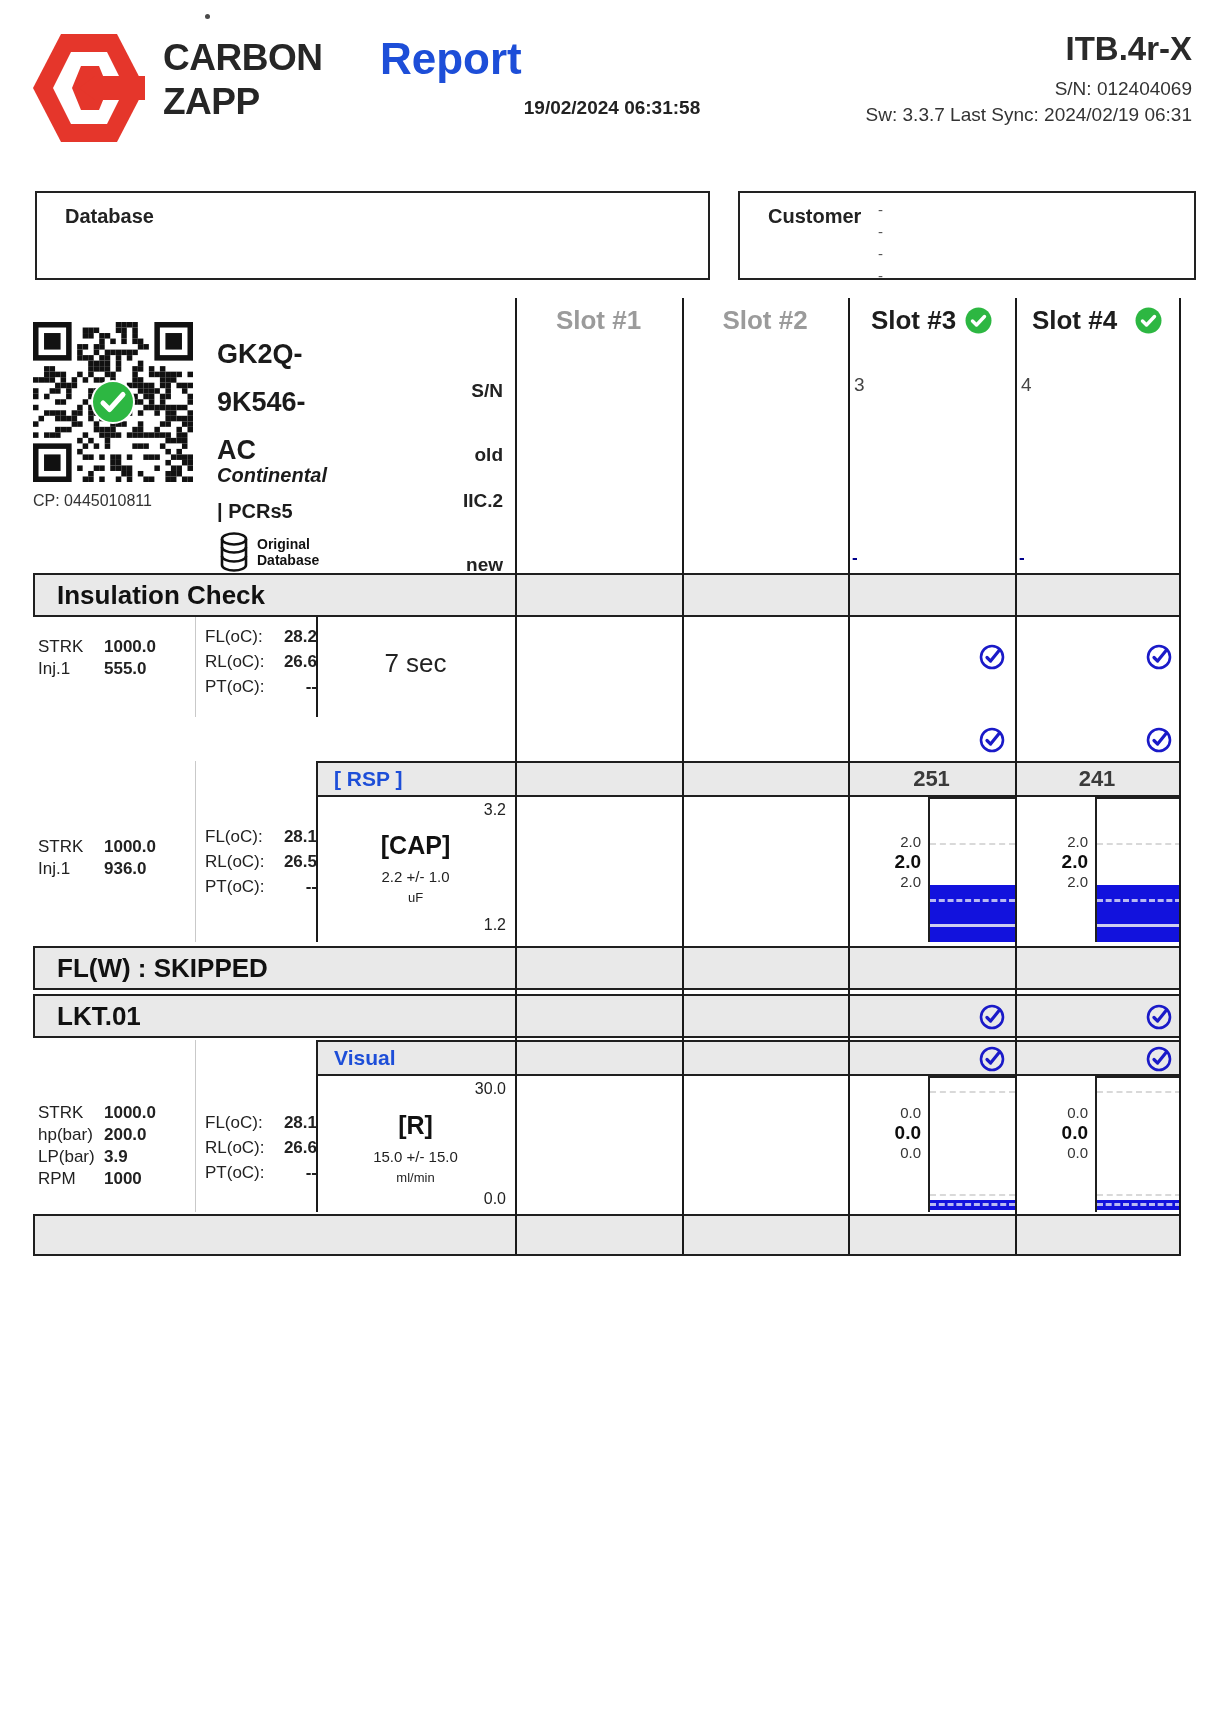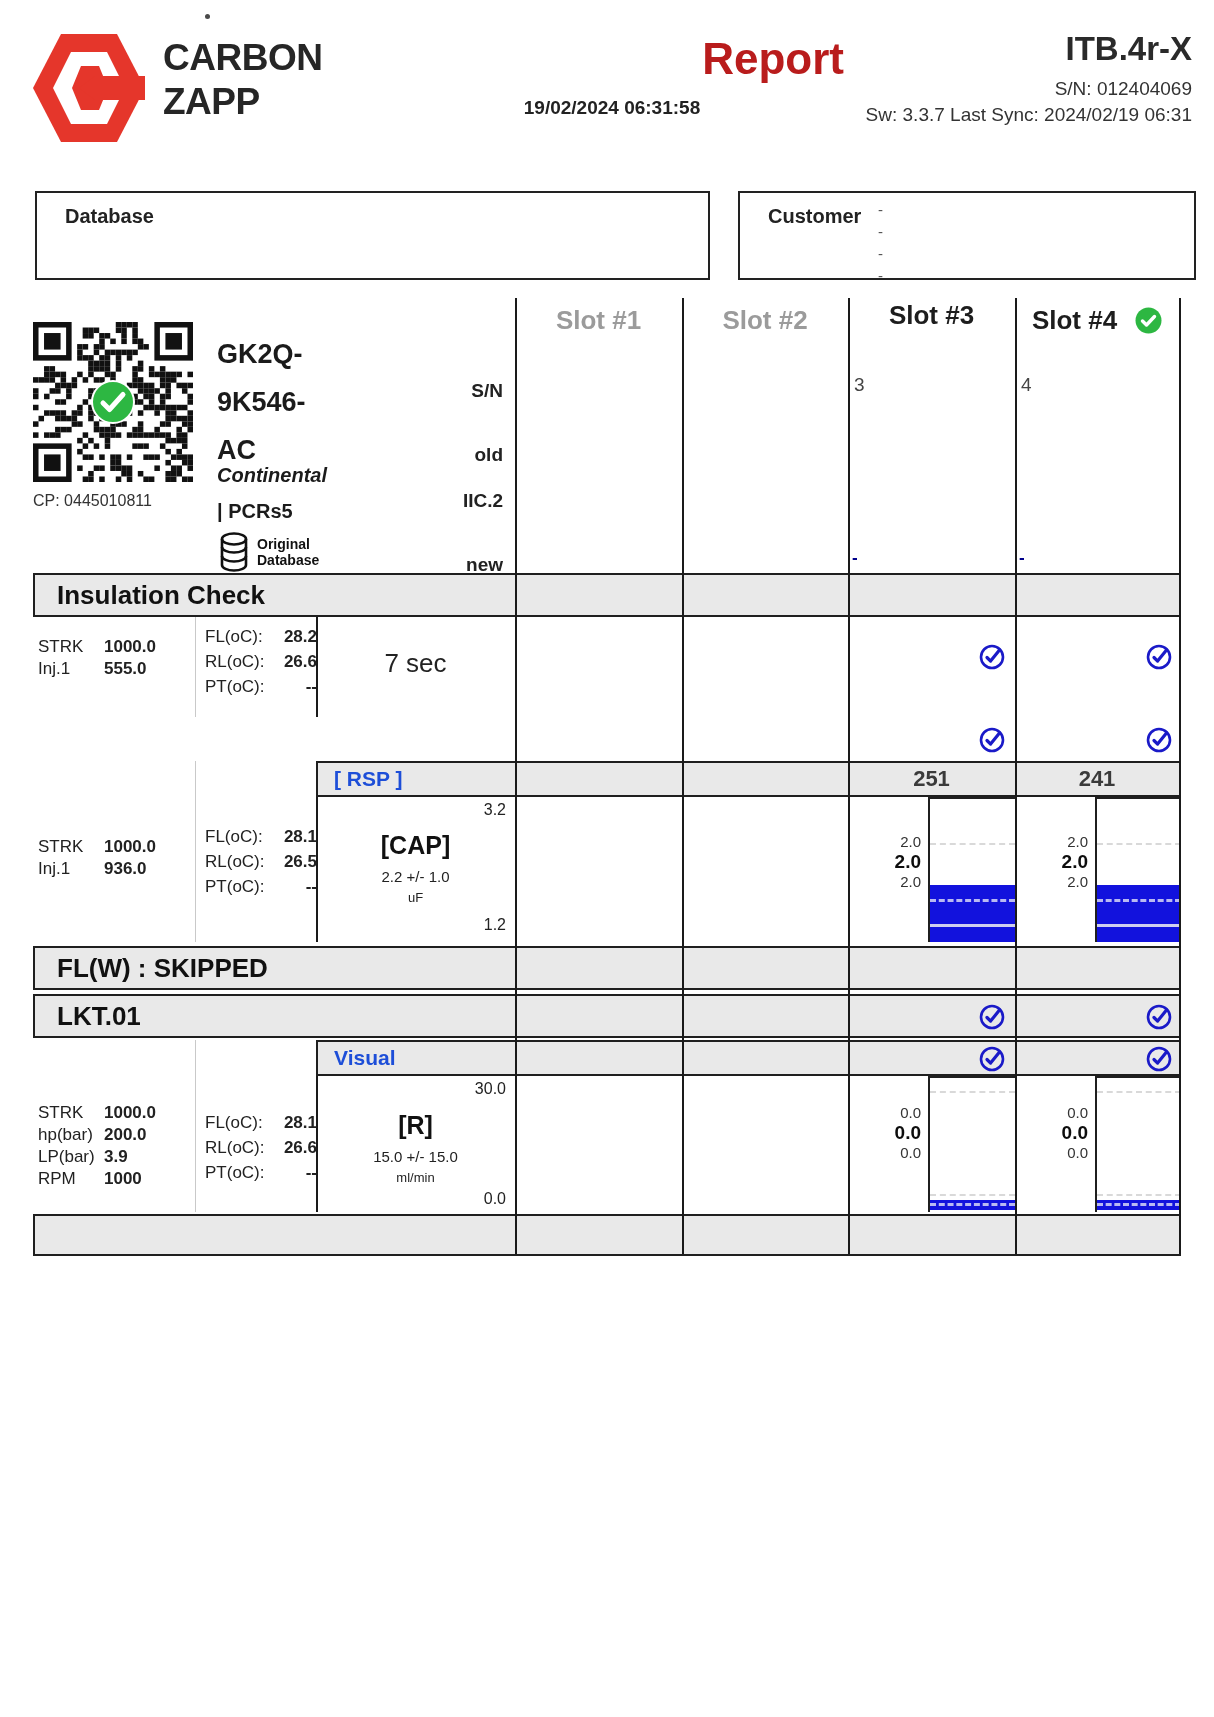--- a/index.html
+++ b/index.html
@@ -3,21 +3,21 @@
 <meta charset="utf-8">
 <style>
   html,body{margin:0;padding:0;background:#ffffff;}
   .page{position:relative;width:1214px;height:1717px;background:#fff;
         font-family:"Liberation Sans", sans-serif;color:#1d1d1d;overflow:hidden;}
   .abs{position:absolute;}
   
   .brand-text{left:163px;top:36px;font-size:37px;font-weight:bold;line-height:44px;
               letter-spacing:-0.5px;color:#262626;}
   .tiny-dot{left:205px;top:14px;width:5px;height:5px;border-radius:50%;background:#4a4a4a;}
-  .report-title{left:380px;top:34px;width:464px;text-align:right;font-size:44px;font-weight:bold;color:#b91c1c;}
+  .report-title{left:380px;top:34px;width:464px;text-align:left;font-size:44px;font-weight:bold;color:#1d4ed8;}
   .report-date{left:380px;top:97px;width:464px;text-align:center;font-size:19px;font-weight:bold;color:#222;}
   .device-name{left:692px;top:30px;width:500px;text-align:right;font-size:33px;font-weight:bold;color:#2a2a2a;}
   .device-sn{left:692px;top:78px;width:500px;text-align:right;font-size:19px;color:#333;}
   .device-sync{left:692px;top:104px;width:500px;text-align:right;font-size:19px;color:#333;}
   
   .box{border:2px solid #222;background:#fff;}
   .box-label{font-size:20px;font-weight:bold;color:#222;}
   .dash-col{font-size:15px;color:#555;line-height:22px;}
   
   .tbl{left:33px;top:296px;width:1148px;height:960px;}
@@ -108,21 +108,21 @@
   </div>
 
   <div class="abs tbl">
 
     <div class="slot-head slot-grey" style="left:482px;width:167px;">
       <span>Slot #1</span>
     </div>
     <div class="slot-head slot-grey" style="left:649px;width:166px;">
       <span>Slot #2</span>
     </div>
-    <div class="slot-head slot-dark" style="left:815px;width:167px;flex-direction:column;">
+    <div class="slot-head slot-dark" style="left:815px;width:167px;">
       <span>Slot #3</span>
       <svg width="27" height="27" viewBox="0 0 27 27" class="chk">
         <circle cx="13.5" cy="13.5" r="13" fill="#2db742"></circle>
         <path d="M7.5 14 l4 4 L19.5 9.5" stroke="#fff" stroke-width="3.4" fill="none" stroke-linecap="round" stroke-linejoin="round"></path>
       </svg>
     </div>
     <div class="slot-head slot-dark" style="left:982px;width:164px;gap:18px;">
       <span>Slot #4</span>
       <svg width="27" height="27" viewBox="0 0 27 27" class="chk">
         <circle cx="13.5" cy="13.5" r="13" fill="#2db742"></circle>

